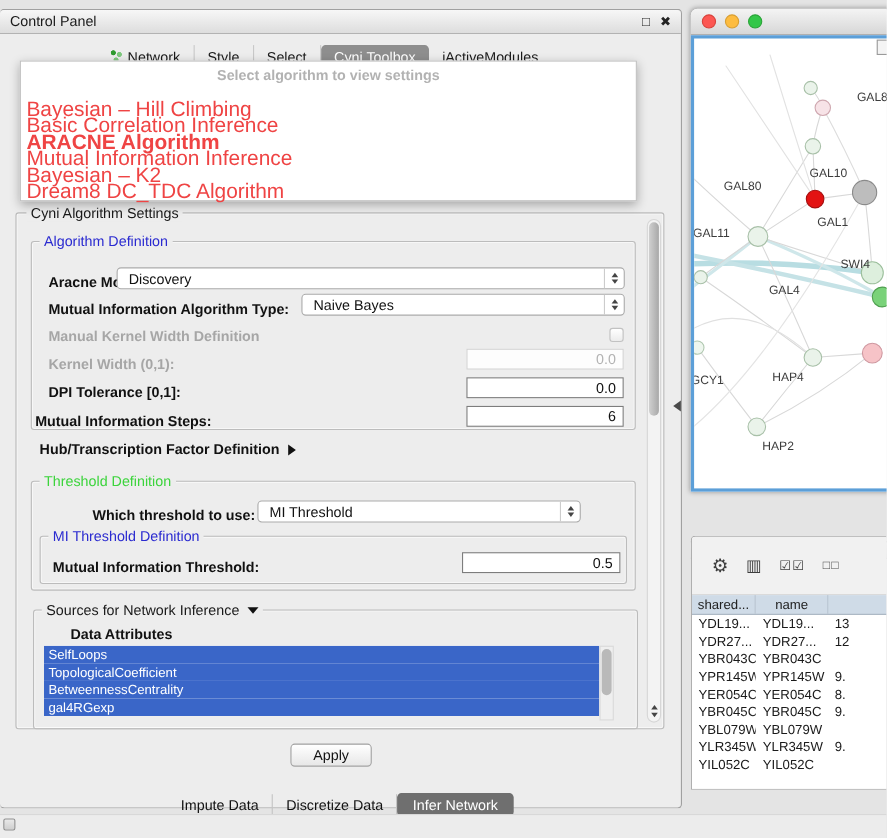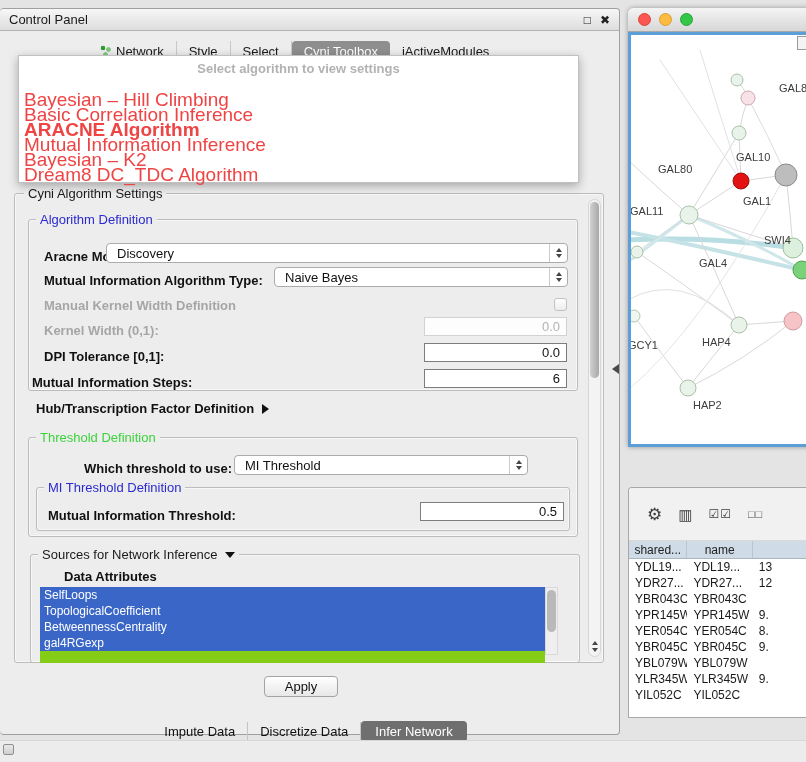--- a/index.html
+++ b/index.html
@@ -52,21 +52,21 @@
             font-family:inherit; font-size:13px; text-align:right; padding:0 6px; color:#111; }
   .tfield.disabled { border-color:#d2d2d2; color:#b3b3b3; background:#fdfdfd; }
 
   .checkbox { position:absolute; appearance:none; width:13px; height:13px; border:1px solid #c2c2c2;
               border-radius:3px; background:linear-gradient(#ffffff,#ececec); }
 
   .hub-row { position:absolute; display:flex; align-items:center; gap:8px; }
   .tri-right { width:0; height:0; border-top:5px solid transparent; border-bottom:5px solid transparent; border-left:7px solid #111; }
   .tri-down  { width:0; height:0; border-left:5px solid transparent; border-right:5px solid transparent; border-top:6px solid #111; }
 
-  .attr-list { position:absolute; left:40px; top:578px; width:505px; height:76px; overflow:hidden; background:#84cc16; }
+  .attr-list { position:absolute; left:40px; top:578px; width:505px; height:64px; overflow:hidden; background:#ffffff; }
   .attr-item { height:16px; line-height:16px; font-size:12px; padding-left:4px; color:#fff;
                background:var(--selection-blue,#3a66c8); white-space:nowrap; }
 
   .list-sb { position:absolute; left:545px; top:578px; width:13px; height:68px; background:#efefef; border:1px solid #d9d9d9; }
   .list-sb .thumb { position:absolute; left:1px; right:1px; top:2px; height:42px; background:#b9b9b9; border-radius:5px; }
 
   .main-sb { position:absolute; left:588px; top:190px; width:13px; height:458px;
              background:#f3f3f3; border:1px solid #d6d6d6; border-radius:7px; }
   .main-sb .thumb { position:absolute; left:1px; right:1px; top:2px; height:176px; border-radius:6px;
                     background:linear-gradient(90deg,#d0d0d0,#a8a8a8); }

